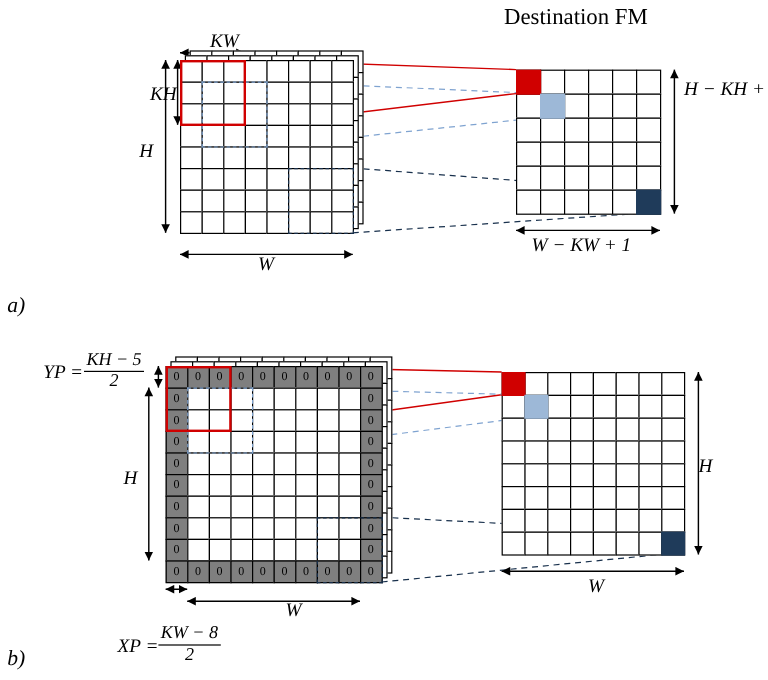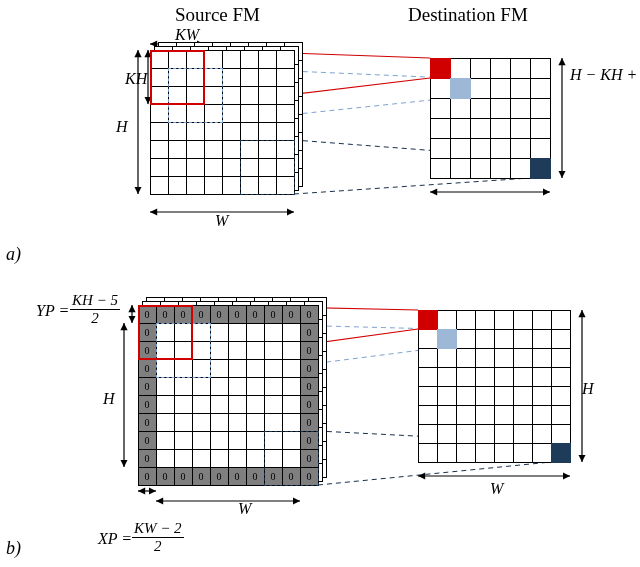--- a/index.html
+++ b/index.html
@@ -79,45 +79,45 @@
   line.dash-lb  { stroke:#7fa3d0; stroke-width:1; stroke-dasharray:5 4; }
   line.dash-db  { stroke:#18304c; stroke-width:1; stroke-dasharray:5 4; }
 
   
   .dim { stroke:#000; stroke-width:1.2; }
 </style>
 </head>
 <body>
 <div class="stage" id="stage">
 
-<div class="label label-title" style="left:175px; top:4px;">Source FM</div>
-<div class="label label-title" style="left:408px; top:4px;">Destination FM</div>
+<div class="label label-title" style="left:420px; top:4px;">Destination FM</div>
 
 <div class="label panel-id" style="left:6px; top:244px;">a)</div>
 <div class="label" style="left:116px; top:118px;">H</div>
 <div class="label" style="left:215px; top:212px;">W</div>
 <div class="label" style="left:125px; top:70px;">KH</div>
 <div class="label" style="left:175px; top:26px;">KW</div>
+<div class="label" style="left:443px; top:196px;">W − KW + 1</div>
 <div class="label" style="left:556px; top:92px; writing-mode:vertical-rl; transform:none; font-style:italic;"></div>
 
 <div class="label panel-id" style="left:6px; top:538px;">b)</div>
 <div class="label" style="left:103px; top:390px;">H</div>
 <div class="label" style="left:238px; top:500px;">W</div>
 <div class="label" style="left:582px; top:380px;">H</div>
 <div class="label" style="left:490px; top:480px;">W</div>
 
 <div class="label" style="left:36px; top:302px;">YP =</div>
 <div style="position:absolute; left:70px; top:292px; font-size:15px; font-style:italic; text-align:center;">
   <div style="border-bottom:1px solid #000; padding:0 2px;">KH − 5</div>
   <div>2</div>
 </div>
 
 <div class="label" style="left:98px; top:530px;">XP =</div>
 <div style="position:absolute; left:132px; top:520px; font-size:15px; font-style:italic; text-align:center;">
-  <div style="border-bottom:1px solid #000; padding:0 2px;">KW − 2</div>
+  <div style="border-bottom:1px solid #000; padding:0 2px;">KW − 8</div>
   <div>2</div>
 </div>
 
 <svg id="svg" width="640" height="567">
   <defs>
     <marker id="arrA" markerWidth="8" markerHeight="8" refX="6" refY="3" orient="auto">
       <path d="M0,0 L6,3 L0,6 Z" fill="#000"></path>
     </marker>
     <marker id="arrAR" markerWidth="8" markerHeight="8" refX="0" refY="3" orient="auto">
       <path d="M6,0 L0,3 L6,6 Z" fill="#000"></path>

